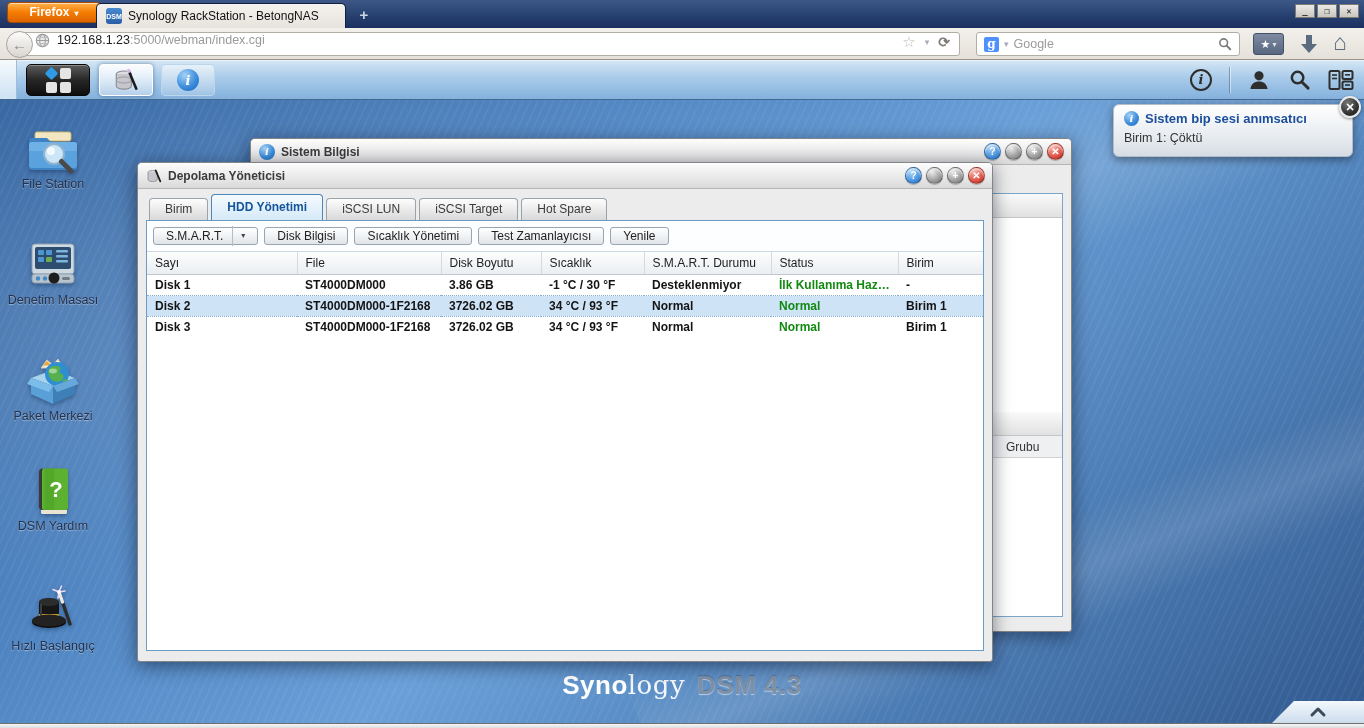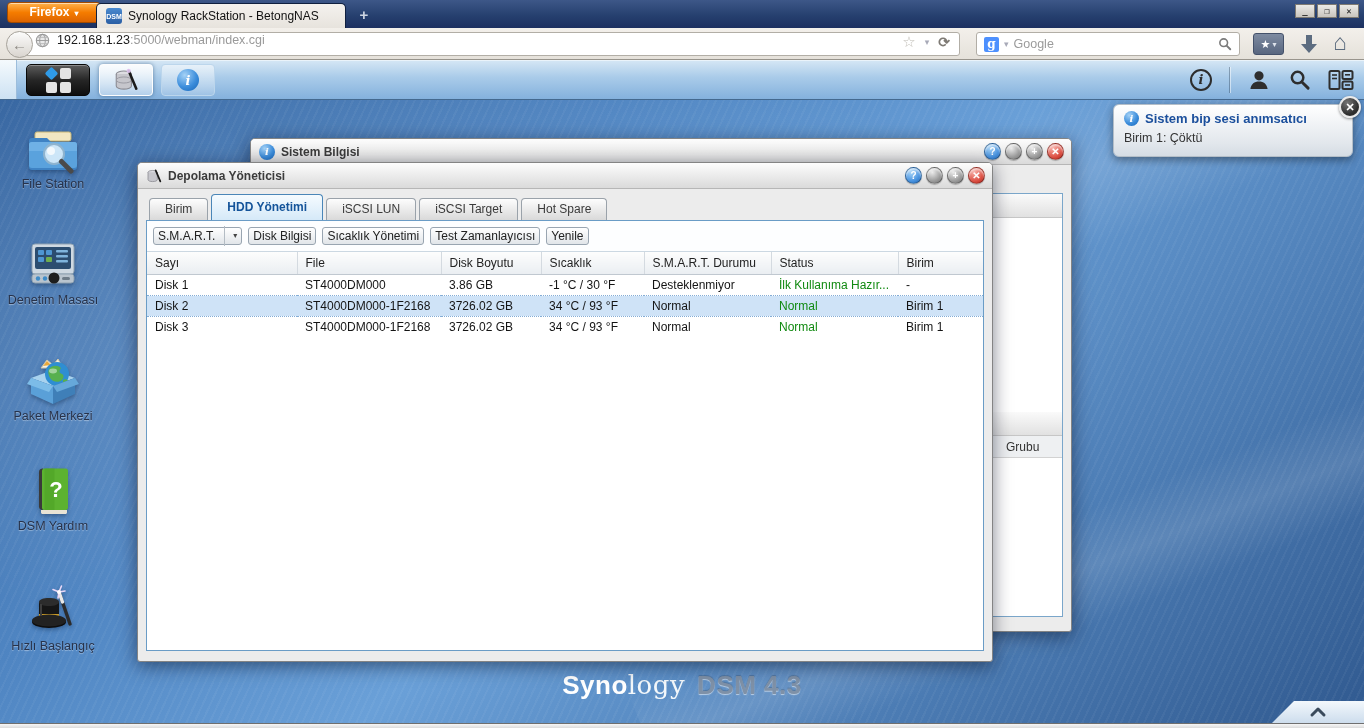--- a/index.html
+++ b/index.html
@@ -129,30 +129,30 @@
   .sm-tabs { position:absolute; left:11px; top:31px; height:26px; display:flex; align-items:flex-end; gap:3px; z-index:2; }
   .tab { padding:0 15px; font-size:12px; line-height:21px; height:22px; color:#3a3a3a;
     background:linear-gradient(#fdfdfd,#d9d9d9); border:1px solid #9aa2aa; border-bottom:none;
     border-radius:4px 4px 0 0; cursor:pointer; white-space:nowrap; }
   .tab.active { height:26px; line-height:25px; font-weight:bold; color:#14549a;
     background:linear-gradient(#f5fbff,#d5e9f8); border:1px solid #4a86b8; border-bottom:none; }
   .sm-content { position:absolute; left:8px; top:57px; right:8px; bottom:10px; background:#fff;
     border:1px solid #6a9cc6; overflow:hidden; }
   .sm-toolbar { height:31px; display:flex; align-items:center; gap:6px; padding:0 6px;
     background:#fdfeff; border-bottom:1px solid #ccd8e2; }
-  .tbtn { height:18px; padding:0 4px; font-size:12px; color:#222; display:flex; align-items:center;
+  .tbtn { height:18px; padding:0 12px; font-size:12px; color:#222; display:flex; align-items:center;
     background:linear-gradient(#ffffff,#e1e5e9); border:1px solid #99a5b1; border-radius:3px; cursor:pointer; white-space:nowrap; }
   .tbtn .tcaret { font-size:8px; color:#444; margin-left:9px; padding-left:8px; border-left:1px solid #b4bcc4; line-height:20px; }
   table.sm-table { width:100%; border-collapse:collapse; table-layout:fixed; font-size:12px; }
   .sm-table th { height:22px; padding:0 8px; text-align:left; font-weight:normal; color:#222;
     background:linear-gradient(#fdfdfd,#eaeef2); border-right:1px solid #d4dae0; border-bottom:1px solid #c0c8d0;
     white-space:nowrap; overflow:hidden; cursor:pointer; }
   .sm-table th:last-child { border-right:none; }
   .sm-table td { height:21px; padding:0 8px; color:#141414; white-space:nowrap; overflow:hidden;
-    text-overflow:ellipsis; cursor:default; }
+    text-overflow:ellipsis; cursor:default;font-weight:bold; }
   .sm-table tr.selected td { background:#cfe3f7; border-top:1px dotted #84add6; border-bottom:1px dotted #84add6; }
   .sm-table td.status { color:#118a11; }
 
   
   .notif { position:absolute; left:1113px; top:44px; width:240px; height:53px; z-index:9;
     background:linear-gradient(#ffffff,#e2e7ec 75%,#d5dce4); border:1px solid #b4bec8;
     border-radius:6px; box-shadow:0 3px 9px rgba(0,0,0,.4); padding:6px 10px; }
   .notif-title { display:flex; align-items:center; gap:6px; color:#1b4f9c; font-weight:bold; font-size:13px; }
   .notif-body { margin-top:5px; color:#333; font-size:12.5px; }
   .notif-close { position:absolute; right:-9px; top:-9px; width:22px; height:22px; border-radius:50%;

